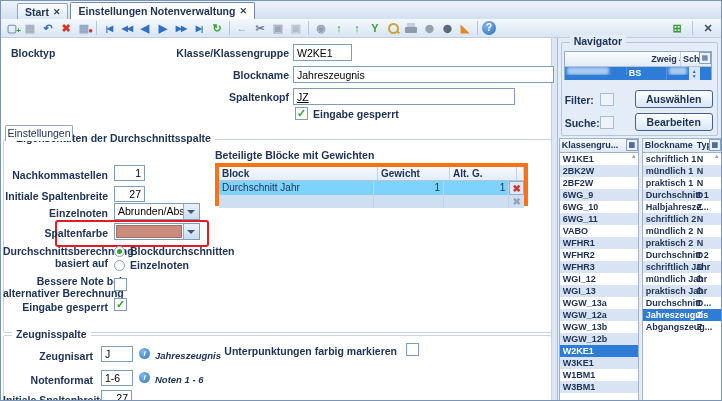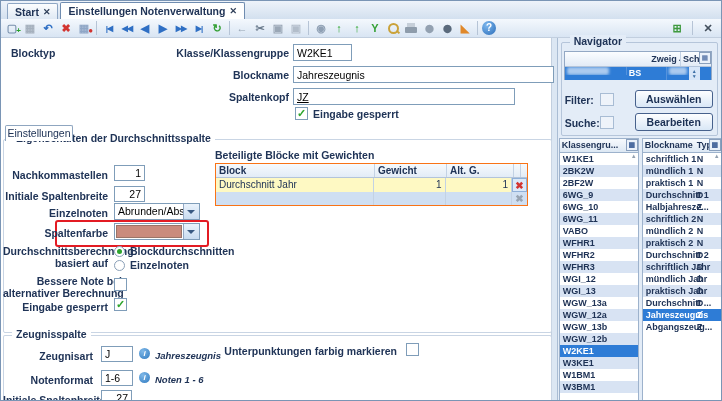--- a/index.html
+++ b/index.html
@@ -1,20 +1,20 @@
 <!DOCTYPE html>
 <html><head>
 <meta charset="utf-8">
 <style>
   html,body{margin:0;padding:0;background:#f0f0f0}
   .win{position:relative;width:722px;height:401px;box-sizing:border-box;border:1px solid #7a95b5;
        background:#fff;overflow:hidden;font-family:"Liberation Sans",sans-serif;font-size:11px;color:#203457}
   
   .tabbar{position:absolute;left:0;top:0;width:100%;height:18px;
-          background:linear-gradient(#eef3fa,#d3e0ef);display:flex;align-items:flex-end;padding-left:6px;box-sizing:border-box}
+          background:linear-gradient(#eef3fa,#d3e0ef);display:flex;align-items:flex-end;padding-left:16px;box-sizing:border-box}
   .tab{height:15px;line-height:14px;padding:0 7px;margin-right:2px;border:1px solid #8ea6c4;border-bottom:none;
        border-radius:2px 2px 0 0;background:linear-gradient(#fcfdfe,#dfe9f4);font-size:10.5px;font-weight:bold;color:#203457;
        display:flex;align-items:center;gap:4px}
   .tab.active{background:#fff;border-color:#6f8cb0;height:16px}
   .tab .x{font-size:9px;font-weight:bold;color:#30405a}
   
   .toolbar{position:absolute;left:0;top:18px;width:100%;height:19px;display:flex;align-items:center;gap:2px;
            padding:0 3px;box-sizing:border-box;background:linear-gradient(#f4f8fd,#d9e5f3);border-bottom:1px solid #c2cfdf}
   .tbicon{width:16px;height:15px;line-height:15px;text-align:center;font-size:11px;font-weight:bold;position:relative;cursor:default}
   .tbicon.sm{font-size:8px;letter-spacing:-1px}
@@ -52,21 +52,21 @@
   .combo .cbtn{width:15px;background:linear-gradient(#eaf2fb,#c9dcf0);border-left:1px solid #93a8c4;position:relative}
   .combo .cbtn::after{content:"";position:absolute;left:3px;top:6px;border-left:4px solid transparent;border-right:4px solid transparent;border-top:4px solid #3a5a82}
   .swatch{flex:1;margin:1px;border:1px solid #9a7468}
   .redbox{position:absolute;border:2px solid #e31b23;border-radius:3px;pointer-events:none}
   .info{position:absolute;width:11px;height:11px;border-radius:50%;background:radial-gradient(circle at 35% 30%,#7fb8e8,#2f7ac0);
         color:#fff;font-size:8px;font-weight:bold;font-style:italic;text-align:center;line-height:11px}
   .hint{position:absolute;font-size:9.5px;font-style:italic;font-weight:bold;color:#203457;white-space:nowrap}
   .btn{position:absolute;border:1px solid #47618c;border-radius:3px;background:linear-gradient(#fdfeff,#d9e7f6);
        font-size:10.5px;font-weight:bold;color:#1b3054;text-align:center;line-height:16px;box-sizing:border-box}
   
-  .btab{position:absolute;border:1px solid #f97316;background:#fef9c3;box-sizing:border-box}
+  .btab{position:absolute;border:4px solid #f97316;background:#7dd3fc;box-sizing:border-box}
   .trow{display:flex;height:14px;box-sizing:border-box}
   .trow.head{background:linear-gradient(#f6fafd,#e3ecf6);border-bottom:1px solid #b3c4da;font-weight:bold}
   .trow.sel2{background:#cfdff2;height:13px}
   .tcell{border-right:1px solid #c3d2e4;font-size:10px;line-height:13px;padding:0 3px;overflow:hidden;white-space:nowrap;box-sizing:border-box;color:#203457}
   .tcell.r{text-align:right}
   .delx{width:15px;text-align:center;font-size:10px;line-height:13px;font-weight:bold}
   .delx.red{color:#d23430;background:#dce9f8;border:1px solid #8fb0d8;box-sizing:border-box}
   .delx.gray{color:#98a4b2}
   
   .ntab{position:absolute;background:#fff;border:1px solid #93a8c4;box-sizing:border-box}

